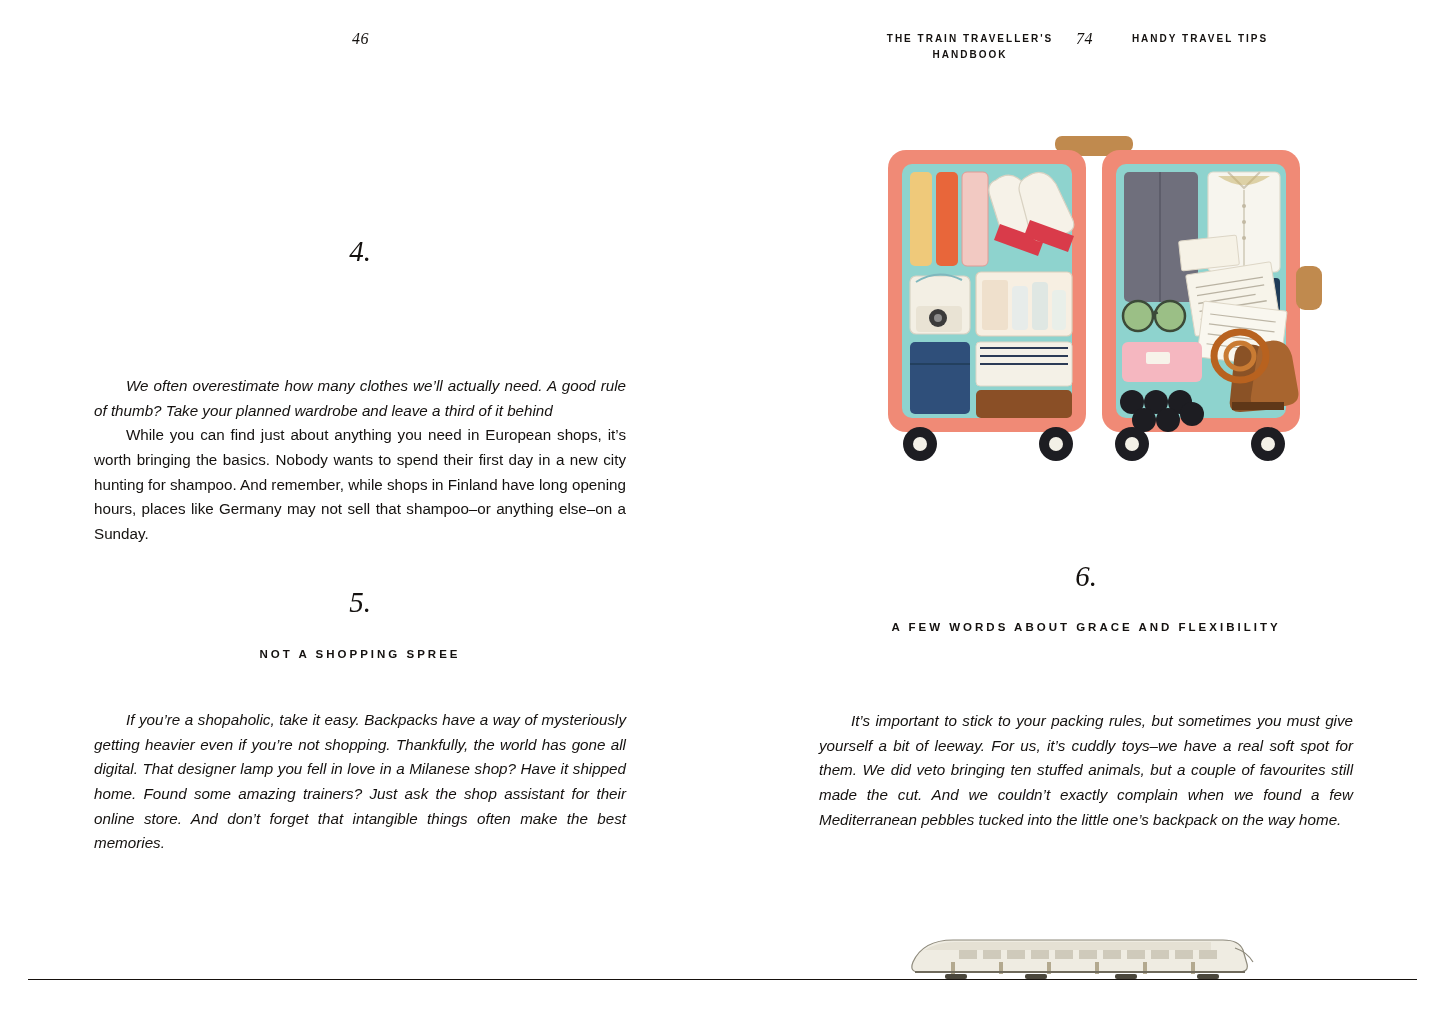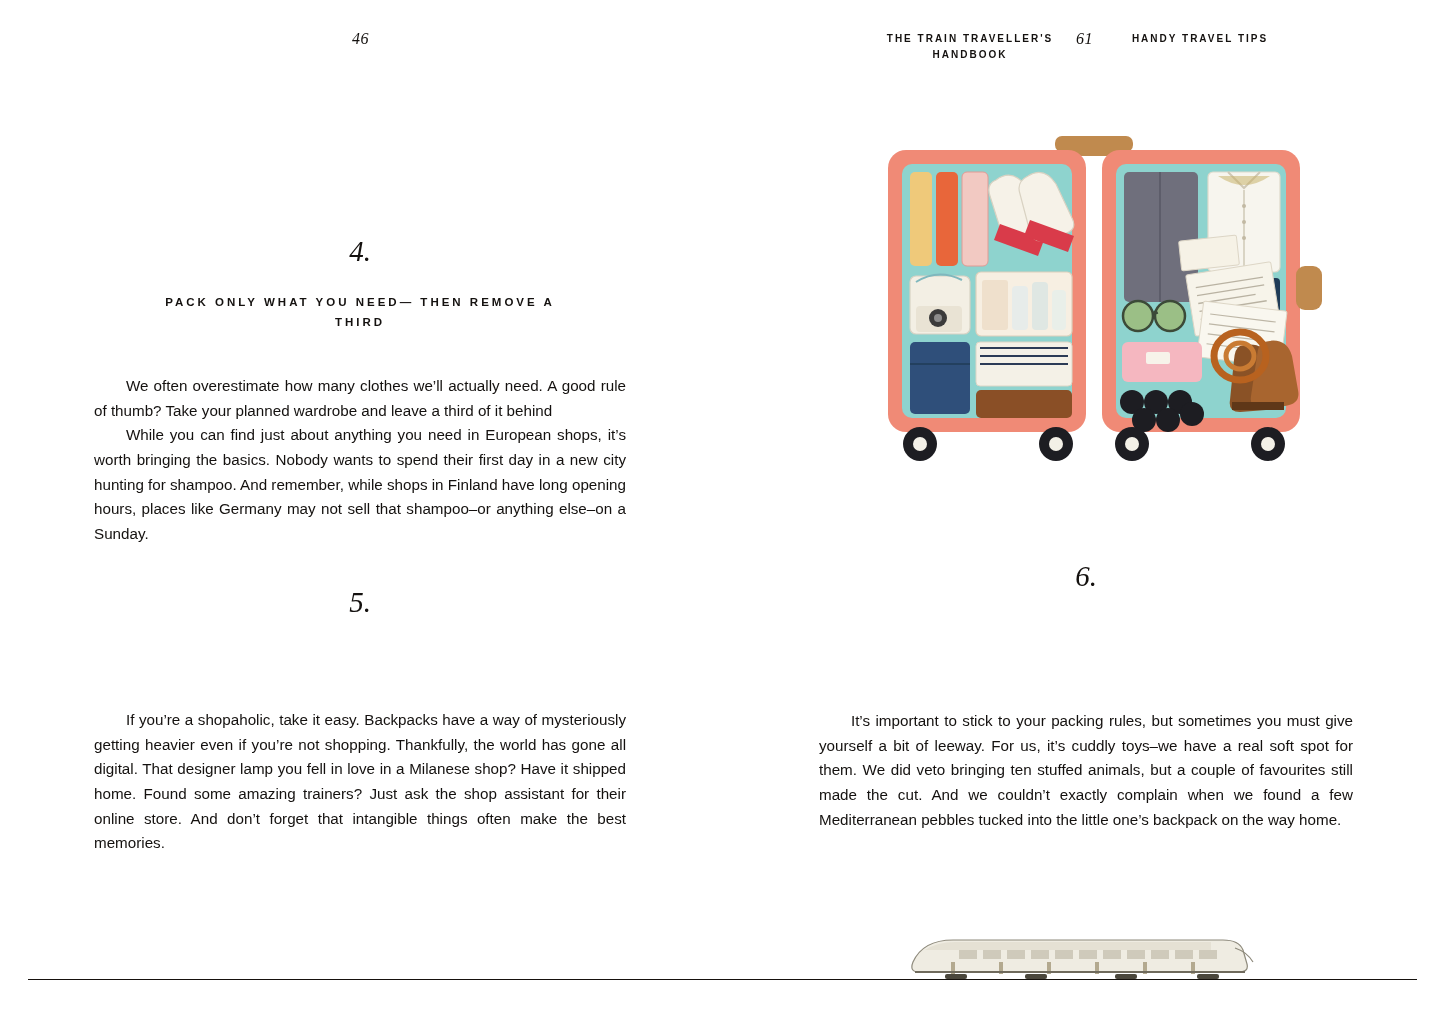--- a/index.html
+++ b/index.html
@@ -70,21 +70,21 @@
   .body-text {
     font-family: "Liberation Sans", sans-serif;
     font-size: 15.2px;
     line-height: 1.62;
     color: #14110f;
     text-align: justify;
     text-justify: inter-word;
   }
   .body-text p { margin: 0; }
   .body-text p + p { text-indent: 2.1em; }
-  .indent-first { text-indent: 2.1em; }
+  .indent-first { text-indent: 2.1em; font-style: italic; }
 
   
   #sec4-num     { position: absolute; left: 94px; top: 237px;  width: 532px; }
   #sec4-head    { position: absolute; left: 160px; top: 292px; width: 400px; }
   #sec4-body    { position: absolute; left: 94px; top: 374px;  width: 532px; }
 
   #sec5-num     { position: absolute; left: 94px; top: 588px;  width: 532px; }
   #sec5-head    { position: absolute; left: 144px; top: 644px; width: 432px; }
   #sec5-body    { position: absolute; left: 94px; top: 708px;  width: 532px; }
 
@@ -124,32 +124,32 @@
 </style>
 </head>
 <body>
 
 <div class="spread">
 
   <div class="folio folio-left">46</div>
 
   <div class="runhead runhead-book">THE TRAIN TRAVELLER'S HANDBOOK</div>
 
-  <div class="folio folio-right">61</div>
+  <div class="folio folio-right">74</div>
 
   <div class="runhead runhead-sect">HANDY TRAVEL TIPS</div>
 
   <div id="sec4-num" class="num">4.</div>
-  <div id="sec4-head" class="subhead">PACK ONLY WHAT YOU NEED— THEN REMOVE A THIRD</div>
   <div id="sec4-body" class="body-text">
     <p class="indent-first">We often overestimate how many clothes we’ll actually need. A good rule of thumb? Take your planned wardrobe and leave a third of it behind</p>
     <p>While you can find just about anything you need in European shops, it’s worth bringing the basics. Nobody wants to spend their first day in a new city hunting for shampoo. And remember, while shops in Finland have long opening hours, places like Germany may not sell that shampoo–or anything else–on a Sunday.</p>
   </div>
 
   <div id="sec5-num" class="num">5.</div>
+  <div id="sec5-head" class="subhead">NOT A SHOPPING SPREE</div>
   <div id="sec5-body" class="body-text">
     <p class="indent-first">If you’re a shopaholic, take it easy. Backpacks have a way of mysteriously getting heavier even if you’re not shopping. Thankfully, the world has gone all digital. That designer lamp you fell in love in a Milanese shop? Have it shipped home. Found some amazing trainers? Just ask the shop assistant for their online store. And don’t forget that intangible things often make the best memories.</p>
   </div>
 
   <div class="suitcase-wrap">
     <svg width="470" height="370" viewBox="0 0 470 370" xmlns="http://www.w3.org/2000/svg">
 
       <rect x="195" y="16" width="78" height="16" rx="7" fill="#c08a4e"></rect>
       <rect x="201" y="24" width="66" height="12" fill="#c08a4e"></rect>
 
@@ -263,20 +263,21 @@
       <circle cx="196" cy="324" r="17" fill="#1d1d22"></circle>
       <circle cx="196" cy="324" r="7" fill="#f3f0e7"></circle>
       <circle cx="272" cy="324" r="17" fill="#1d1d22"></circle>
       <circle cx="272" cy="324" r="7" fill="#f3f0e7"></circle>
       <circle cx="408" cy="324" r="17" fill="#1d1d22"></circle>
       <circle cx="408" cy="324" r="7" fill="#f3f0e7"></circle>
     </svg>
   </div>
 
   <div id="sec6-num" class="num">6.</div>
+  <div id="sec6-head" class="subhead">A FEW WORDS ABOUT GRACE AND FLEXIBILITY</div>
   <div id="sec6-body" class="body-text">
     <p class="indent-first">It’s important to stick to your packing rules, but sometimes you must give yourself a bit of leeway. For us, it’s cuddly toys–we have a real soft spot for them. We did veto bringing ten stuffed animals, but a couple of favourites still made the cut. And we couldn’t exactly complain when we found a few Mediterranean pebbles tucked into the little one’s backpack on the way home.</p>
   </div>
 
   <div class="train-wrap">
     <svg width="360" height="60" viewBox="0 0 360 60" xmlns="http://www.w3.org/2000/svg">
       <path d="M8 34 q10 -22 40 -22 h270 q16 0 20 10 l4 14 q2 8 -8 8 H14 q-10 0 -6 -10 z" fill="#efece2" stroke="#8e8a7c" stroke-width="1.2"></path>
       <path d="M20 22 q12 -8 30 -8 h256 v8 h-286 z" fill="#e5e1d4"></path>
       <g fill="#cfcabb">
         <rect x="54" y="22" width="18" height="9"></rect>

